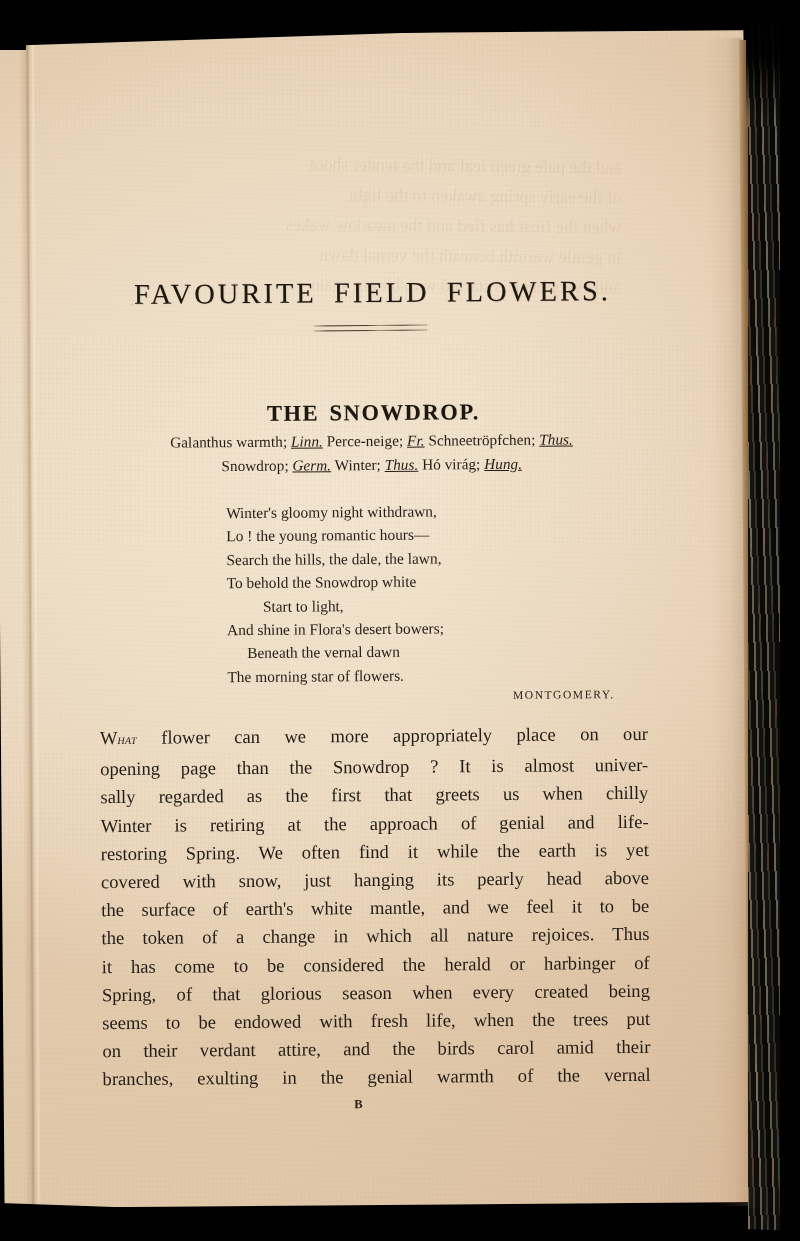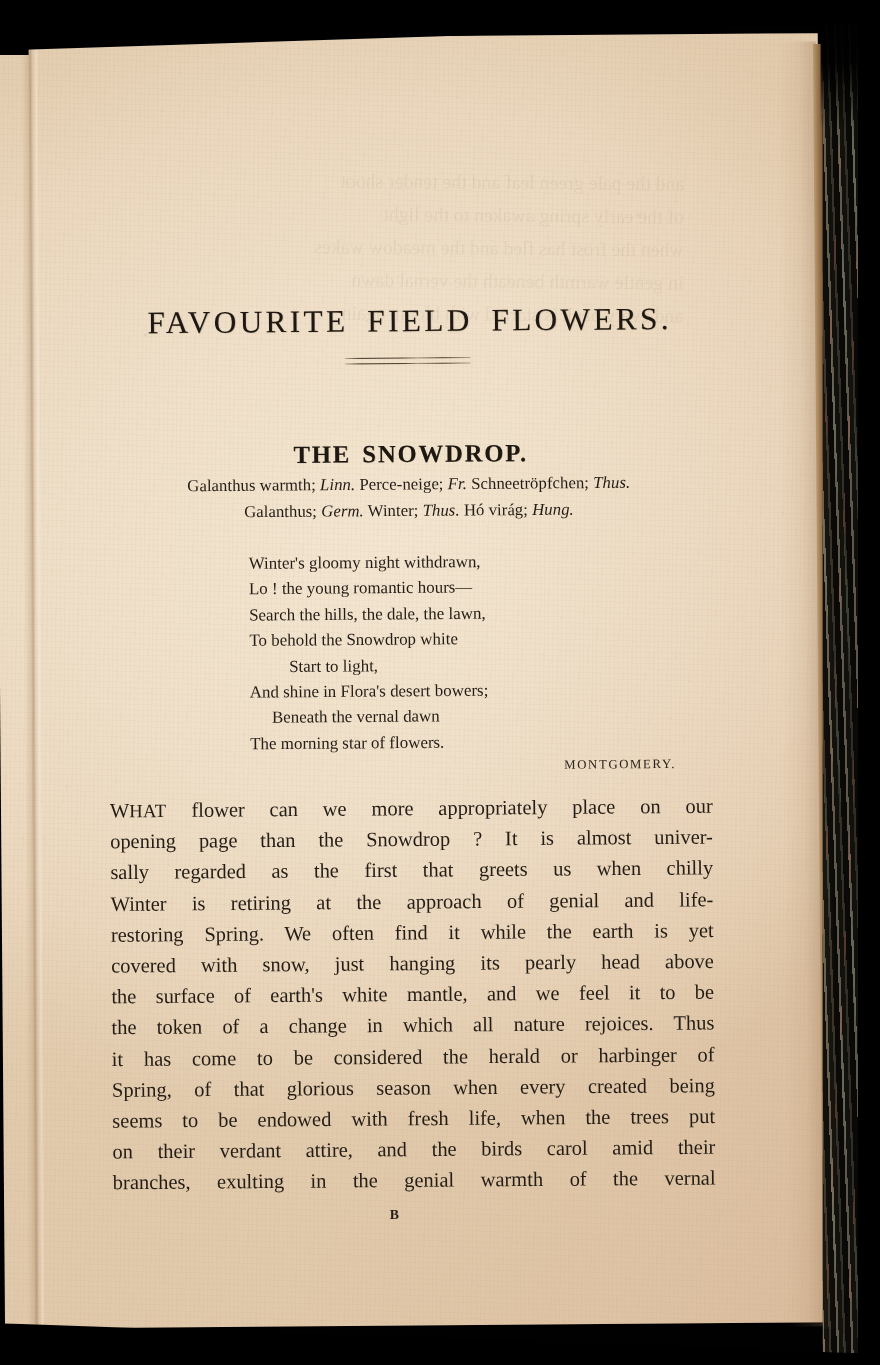--- a/index.html
+++ b/index.html
@@ -243,21 +243,21 @@
     left: 0;
     width: 548px;
     text-align: center;
     font-size: 15.2px;
     letter-spacing: 0.05px;
     color: #241d16;
     white-space: nowrap;
   }
   #nomen-1 { top: 432px; }
   #nomen-2 { top: 456px; }
-  .nomen-line i { font-style: italic; }
+  .nomen-line i { font-style: italic; text-decoration: underline; }
 
   #poem {
     position: absolute;
     left: 128px;
     top: 500px;
     width: 420px;
     font-size: 15.4px;
     line-height: 23.4px;
     color: #241d16;
     white-space: nowrap;
@@ -292,22 +292,23 @@
     display: block;
     white-space: nowrap;
     text-align: justify;
     text-align-last: justify;
   }
   #body-text .bl.last { text-align-last: justify; }
   #body-text .dropcap {
     font-size: 18.6px;
   }
   #body-text .smallcaps {
-    font-size: 17px;
+    font-size: 10px;
     letter-spacing: 0.3px;
+    font-style: italic;
   }
 
   #signature-mark {
     position: absolute;
     left: 0;
     top: 1097px;
     width: 512px;
     text-align: center;
     font-size: 12.6px;
     font-weight: 700;
@@ -362,21 +363,21 @@
       <div class="rule second"></div>
     </div>
 
     <h2 id="section-title">THE SNOWDROP.</h2>
 
     <div class="nomen-line" id="nomen-1">
       <span>Galanthus warmth; </span><i>Linn.</i><span>  Perce-neige; </span><i>Fr.</i><span>  Schneetröpfchen; </span><i>Thus.</i>
     </div>
 
     <div class="nomen-line" id="nomen-2">
-      <span>Galanthus; </span><i>Germ.</i><span>  Winter; </span><i>Thus.</i><span>  Hó virág; </span><i>Hung.</i>
+      <span>Snowdrop; </span><i>Germ.</i><span>  Winter; </span><i>Thus.</i><span>  Hó virág; </span><i>Hung.</i>
     </div>
 
     <div id="poem">
       <span class="pl">Winter's gloomy night withdrawn,</span>
       <span class="pl">Lo ! the young romantic hours—</span>
       <span class="pl">Search the hills, the dale, the lawn,</span>
       <span class="pl">To behold the Snowdrop white</span>
       <span class="pl ind-2">Start to light,</span>
       <span class="pl">And shine in Flora's desert bowers;</span>
       <span class="pl ind-1">Beneath the vernal dawn</span>

